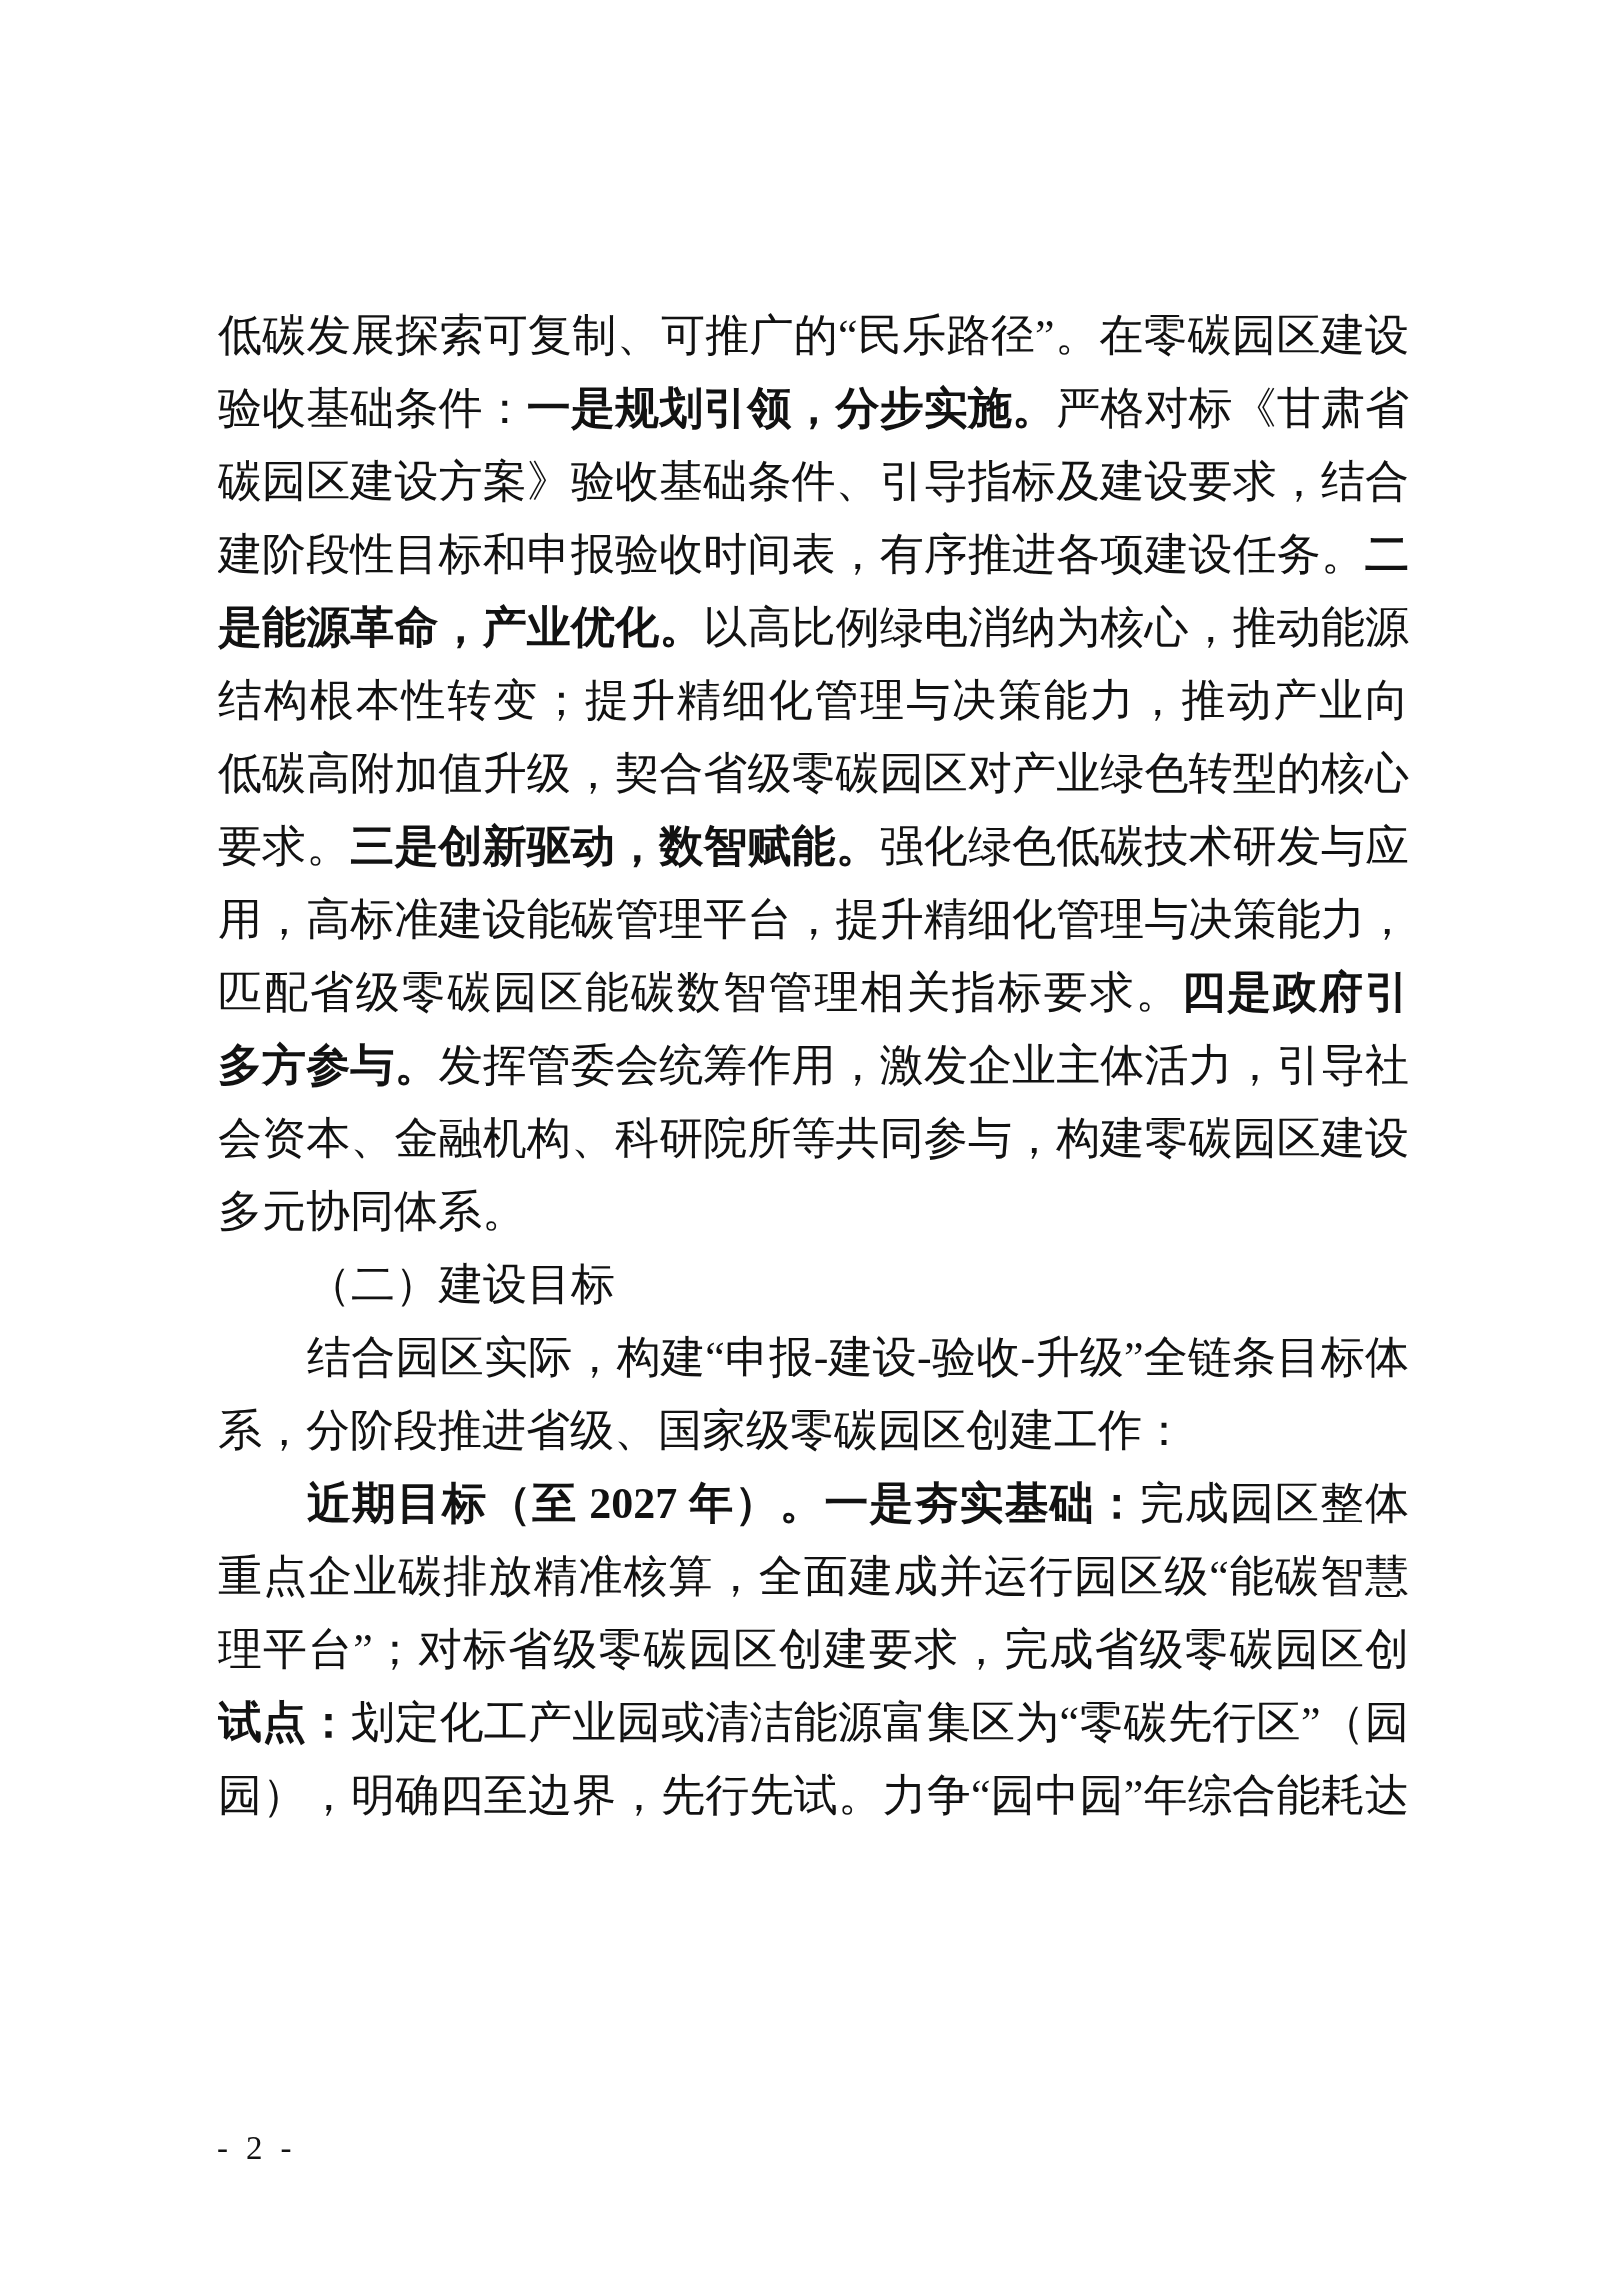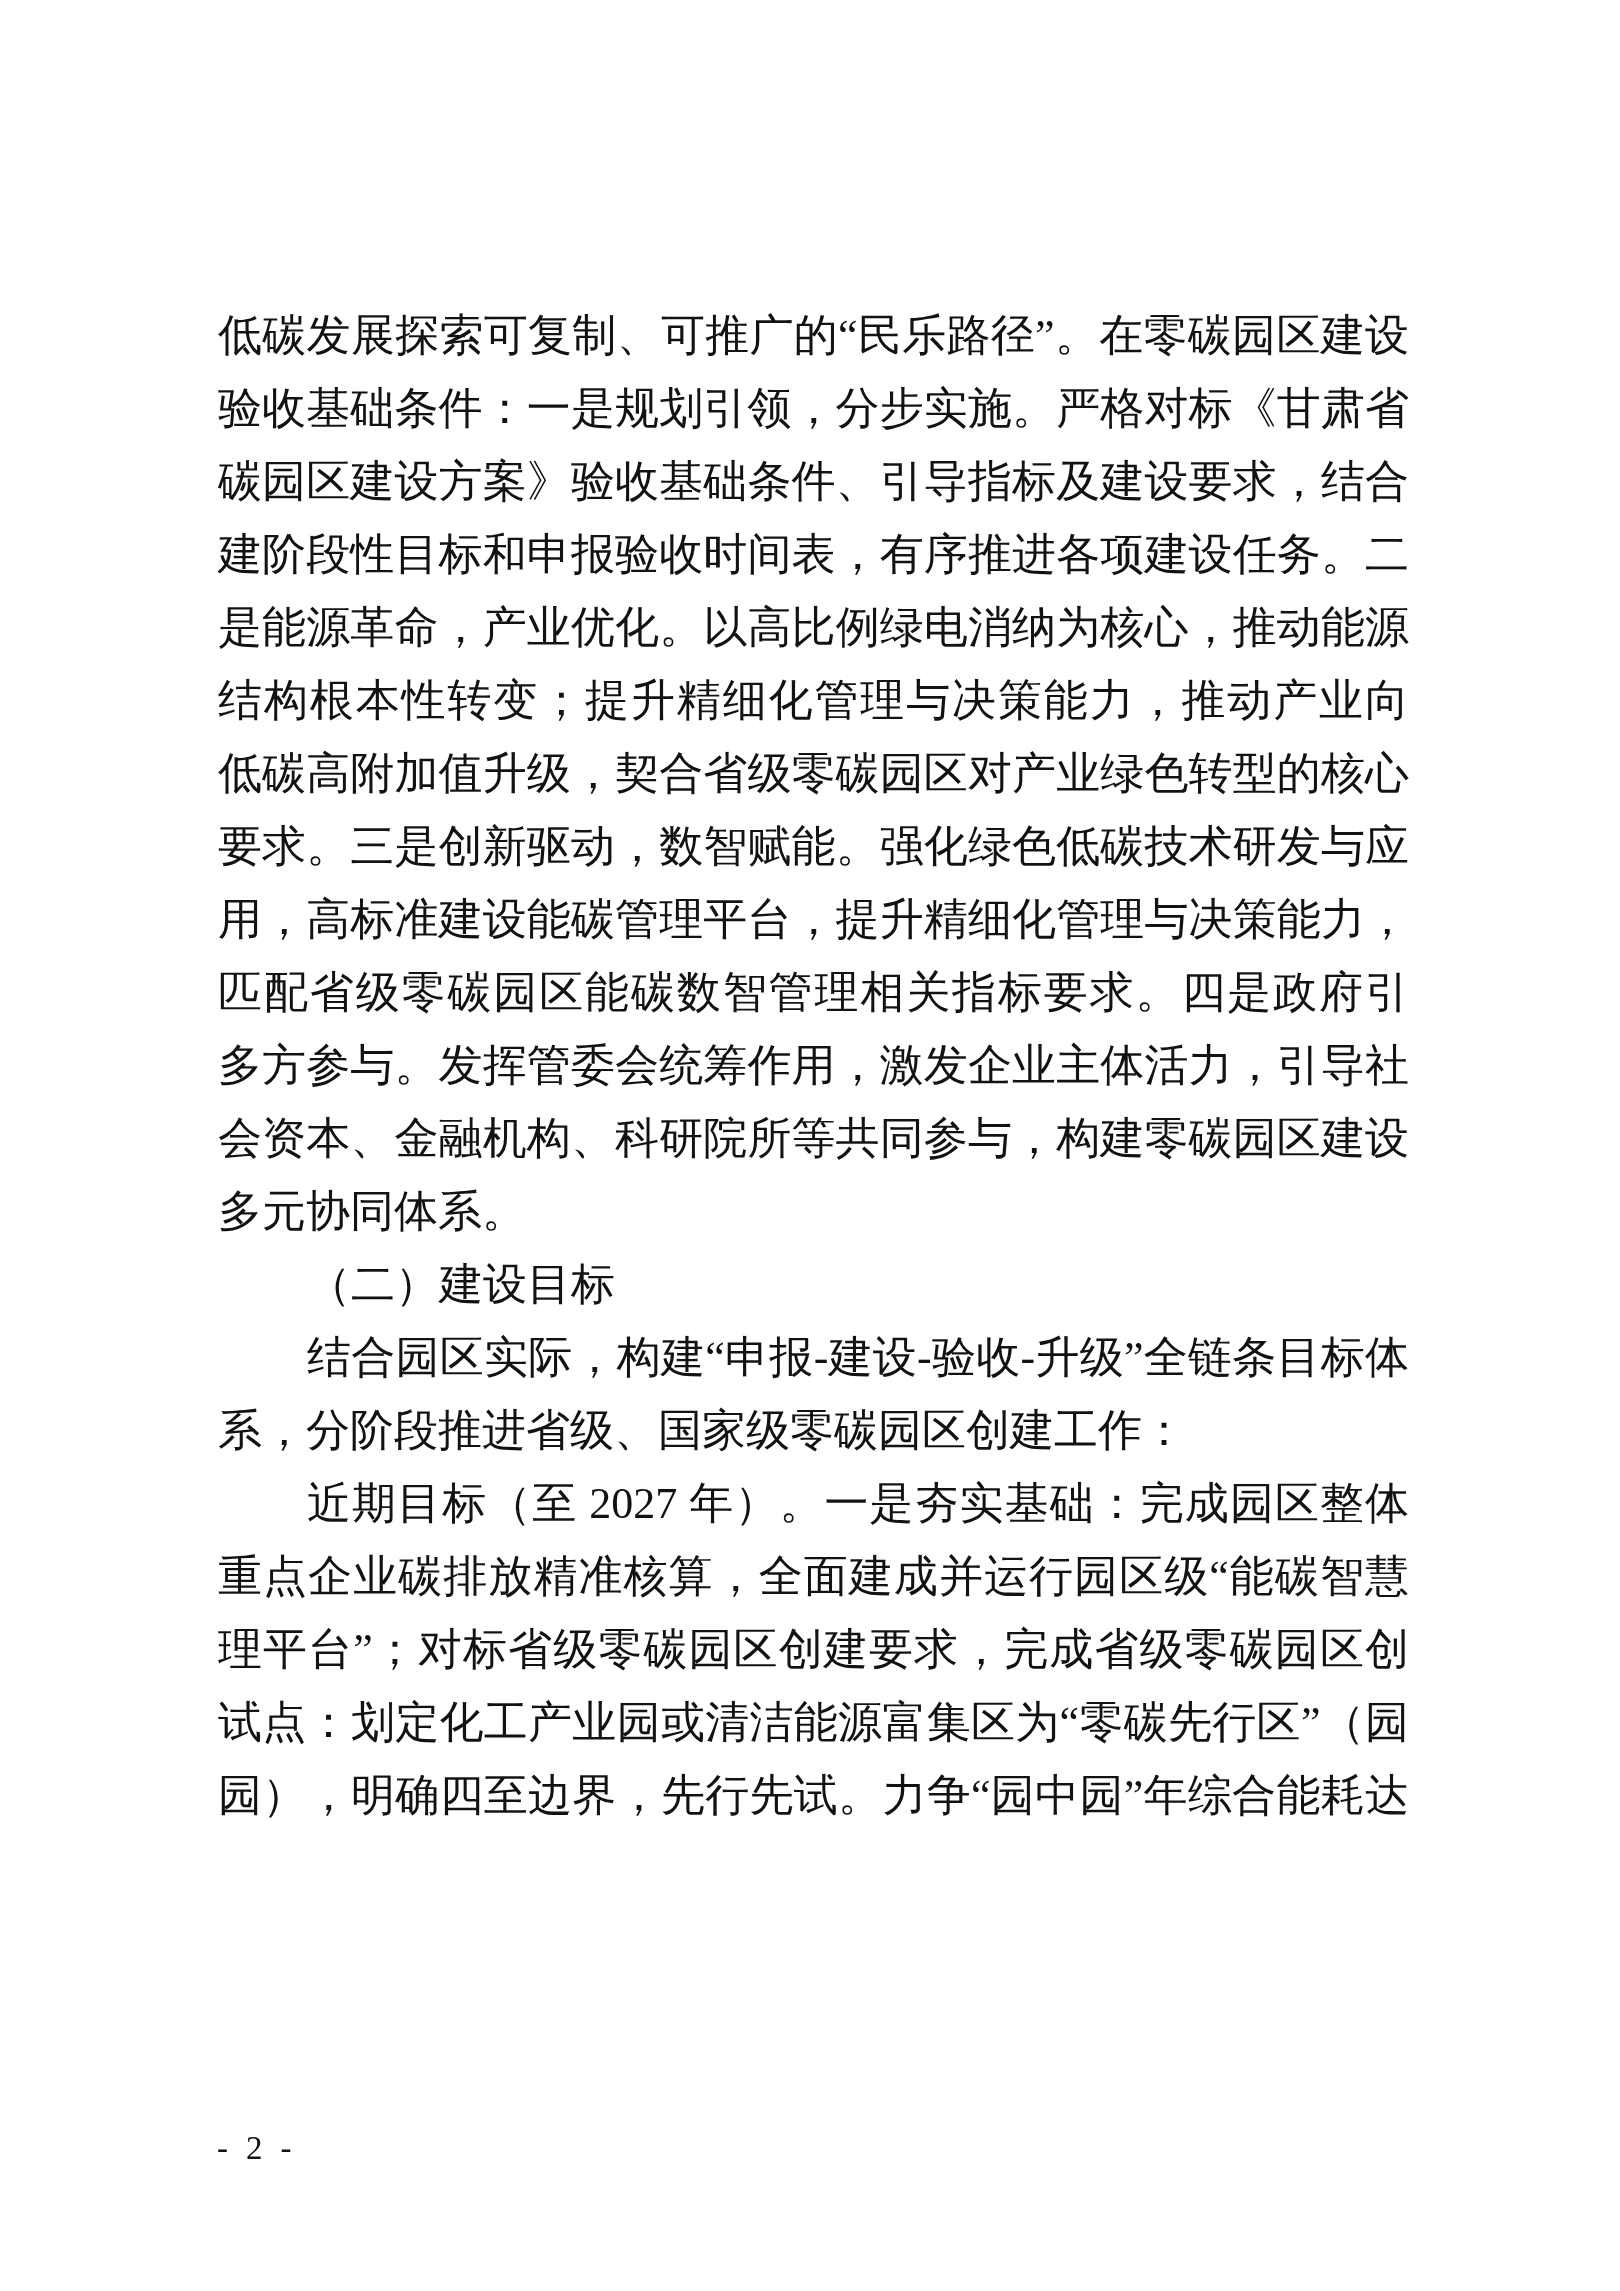--- a/index.html
+++ b/index.html
@@ -37,21 +37,21 @@
     white-space: normal;
   }
   .line.left {
     text-align: center;
     text-align-last: left;
   }
   .line.indent {
     text-indent: 89px;
   }
   .seg-bold {
-    font-weight: normal;
+    font-weight: bold;
   }
   .page-number {
     position: absolute;
     left: 217px;
     top: 2129px;
     font-size: 33px;
     line-height: 39px;
     letter-spacing: 4.9px;
     color: #121212;
   }

